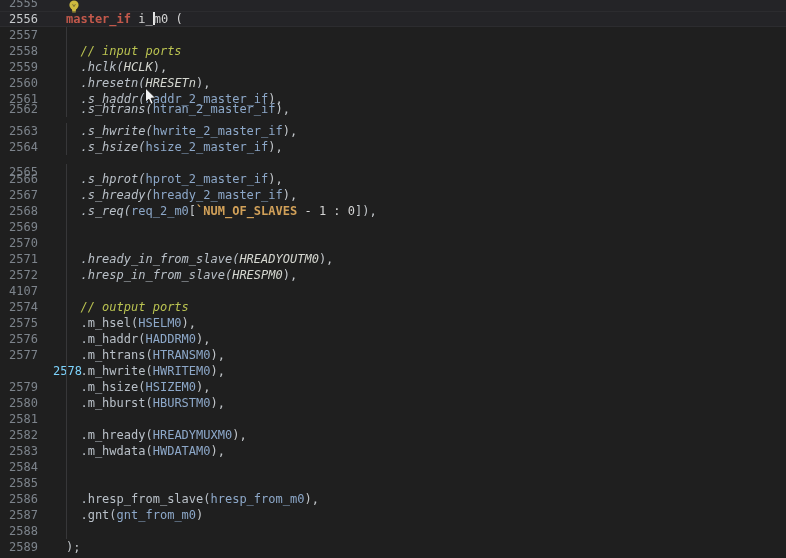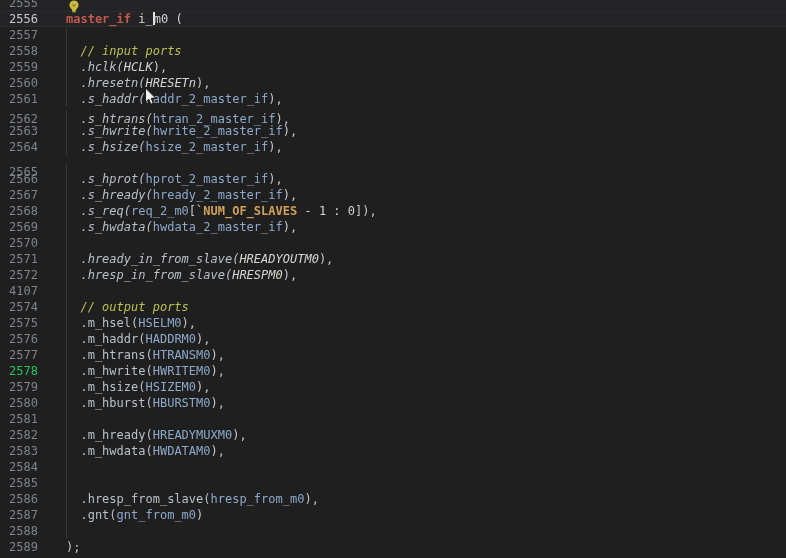--- a/index.html
+++ b/index.html
@@ -54,21 +54,21 @@
       <div class="row" style="top: 75px;">
         <span class="num" style="color: rgb(125, 132, 140);">2560</span>
         <span class="guide"></span>
         <span class="code"><span class="tok pni" style="color: rgb(185, 192, 200);">  .hresetn(</span><span class="tok argi" style="color: rgb(213, 215, 208);">HRESETn</span><span class="tok pun" style="color: rgb(195, 199, 203);">),</span></span>
       </div>
       <div class="row" style="top: 91px;">
         <span class="num" style="color: rgb(125, 132, 140);">2561</span>
         <span class="guide"></span>
         <span class="code"><span class="tok pni" style="color: rgb(185, 192, 200);">  .s_haddr(</span><span class="tok arg" style="color: rgb(141, 168, 201);">haddr_2_master_if</span><span class="tok pun" style="color: rgb(195, 199, 203);">),</span></span>
       </div>
-      <div class="row" style="top: 111px;">
+      <div class="row" style="top: 101px;">
         <span class="num" style="color: rgb(125, 132, 140);">2562</span>
         <span class="guide"></span>
         <span class="code"><span class="tok pni" style="color: rgb(185, 192, 200);">  .s_htrans(</span><span class="tok arg" style="color: rgb(141, 168, 201);">htran_2_master_if</span><span class="tok pun" style="color: rgb(195, 199, 203);">),</span></span>
       </div>
       <div class="row" style="top: 123px;">
         <span class="num" style="color: rgb(125, 132, 140);">2563</span>
         <span class="guide"></span>
         <span class="code"><span class="tok pni" style="color: rgb(185, 192, 200);">  .s_hwrite(</span><span class="tok arg" style="color: rgb(141, 168, 201);">hwrite_2_master_if</span><span class="tok pun" style="color: rgb(195, 199, 203);">),</span></span>
       </div>
       <div class="row" style="top: 139px;">
@@ -91,21 +91,20 @@
         <span class="code"><span class="tok pni" style="color: rgb(185, 192, 200);">  .s_hready(</span><span class="tok arg" style="color: rgb(141, 168, 201);">hready_2_master_if</span><span class="tok pun" style="color: rgb(195, 199, 203);">),</span></span>
       </div>
       <div class="row" style="top: 203px;">
         <span class="num" style="color: rgb(125, 132, 140);">2568</span>
         <span class="guide"></span>
         <span class="code"><span class="tok pni" style="color: rgb(185, 192, 200);">  .s_req(</span><span class="tok arg" style="color: rgb(141, 168, 201);">req_2_m0</span><span class="tok pun" style="color: rgb(195, 199, 203);">[</span><span class="tok macro" style="color: rgb(210, 161, 89);">`NUM_OF_SLAVES</span><span class="tok plain" style="color: rgb(212, 212, 212);"> - 1 : 0</span><span class="tok pun" style="color: rgb(195, 199, 203);">]),</span></span>
       </div>
       <div class="row" style="top: 219px;">
         <span class="num" style="color: rgb(125, 132, 140);">2569</span>
         <span class="guide"></span>
-        <span class="code"><span class="tok pni" style="color: rgb(185, 192, 200);">  .s_hwdata(</span><span class="tok arg" style="color: rgb(141, 168, 201);">hwdata_2_master_if</span><span class="tok pun" style="color: rgb(195, 199, 203);">),</span></span>
       </div>
       <div class="row" style="top: 235px;">
         <span class="num" style="color: rgb(125, 132, 140);">2570</span>
         <span class="guide"></span>
         <span class="code"></span>
       </div>
       <div class="row" style="top: 251px;">
         <span class="num" style="color: rgb(125, 132, 140);">2571</span>
         <span class="guide"></span>
         <span class="code"><span class="tok pni" style="color: rgb(185, 192, 200);">  .hready_in_from_slave(</span><span class="tok argi" style="color: rgb(213, 215, 208);">HREADYOUTM0</span><span class="tok pun" style="color: rgb(195, 199, 203);">),</span></span>
@@ -134,21 +133,21 @@
         <span class="num" style="color: rgb(125, 132, 140);">2576</span>
         <span class="guide"></span>
         <span class="code"><span class="tok pn" style="color: rgb(185, 192, 200);">  .m_haddr(</span><span class="tok arg" style="color: rgb(141, 168, 201);">HADDRM0</span><span class="tok pun" style="color: rgb(195, 199, 203);">),</span></span>
       </div>
       <div class="row" style="top: 347px;">
         <span class="num" style="color: rgb(125, 132, 140);">2577</span>
         <span class="guide"></span>
         <span class="code"><span class="tok pn" style="color: rgb(185, 192, 200);">  .m_htrans(</span><span class="tok arg" style="color: rgb(141, 168, 201);">HTRANSM0</span><span class="tok pun" style="color: rgb(195, 199, 203);">),</span></span>
       </div>
       <div class="row" style="top: 363px;">
-        <span class="num" style="color: #22c55e;">2578</span>
+        <span class="num" style="color: #7dd3fc; padding-left: 44px;">2578</span>
         <span class="guide"></span>
         <span class="code"><span class="tok pn" style="color: rgb(185, 192, 200);">  .m_hwrite(</span><span class="tok arg" style="color: rgb(141, 168, 201);">HWRITEM0</span><span class="tok pun" style="color: rgb(195, 199, 203);">),</span></span>
       </div>
       <div class="row" style="top: 379px;">
         <span class="num" style="color: rgb(125, 132, 140);">2579</span>
         <span class="guide"></span>
         <span class="code"><span class="tok pn" style="color: rgb(185, 192, 200);">  .m_hsize(</span><span class="tok arg" style="color: rgb(141, 168, 201);">HSIZEM0</span><span class="tok pun" style="color: rgb(195, 199, 203);">),</span></span>
       </div>
       <div class="row" style="top: 395px;">
         <span class="num" style="color: rgb(125, 132, 140);">2580</span>

